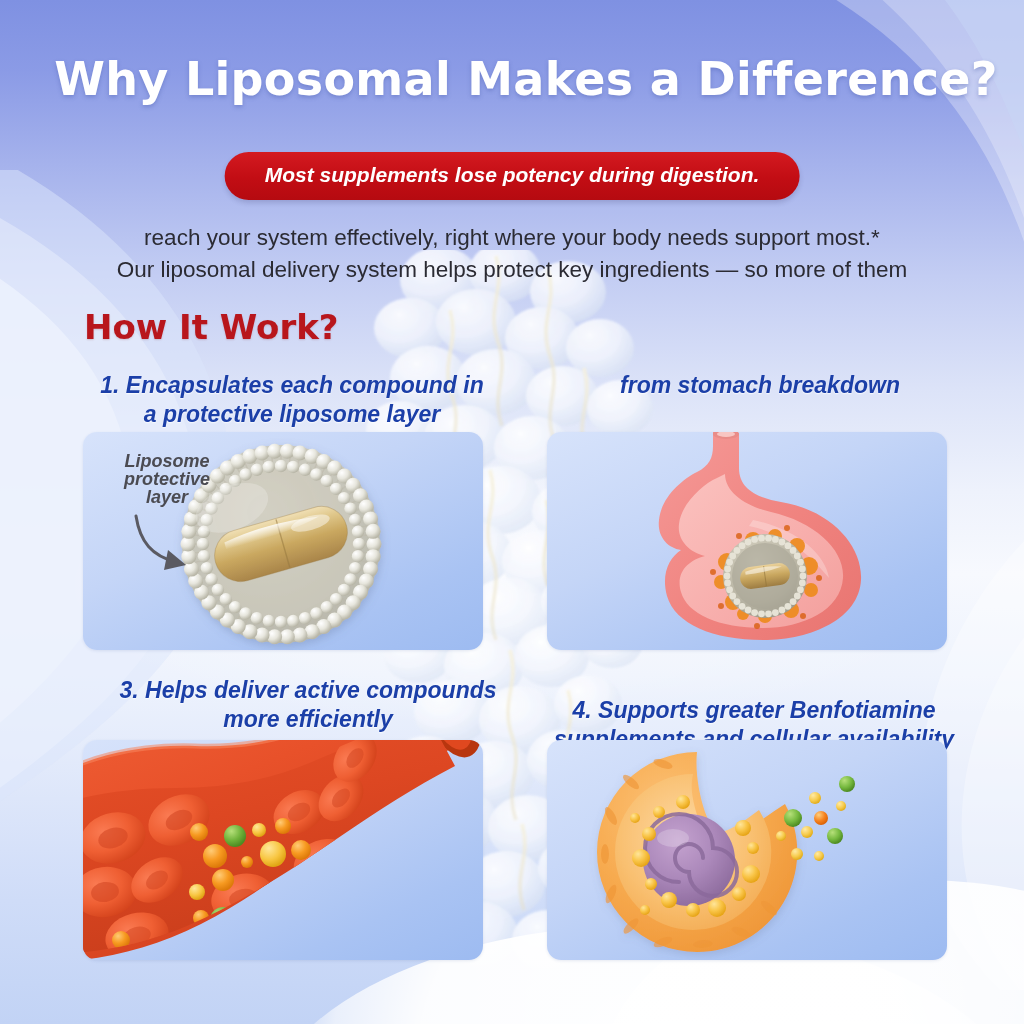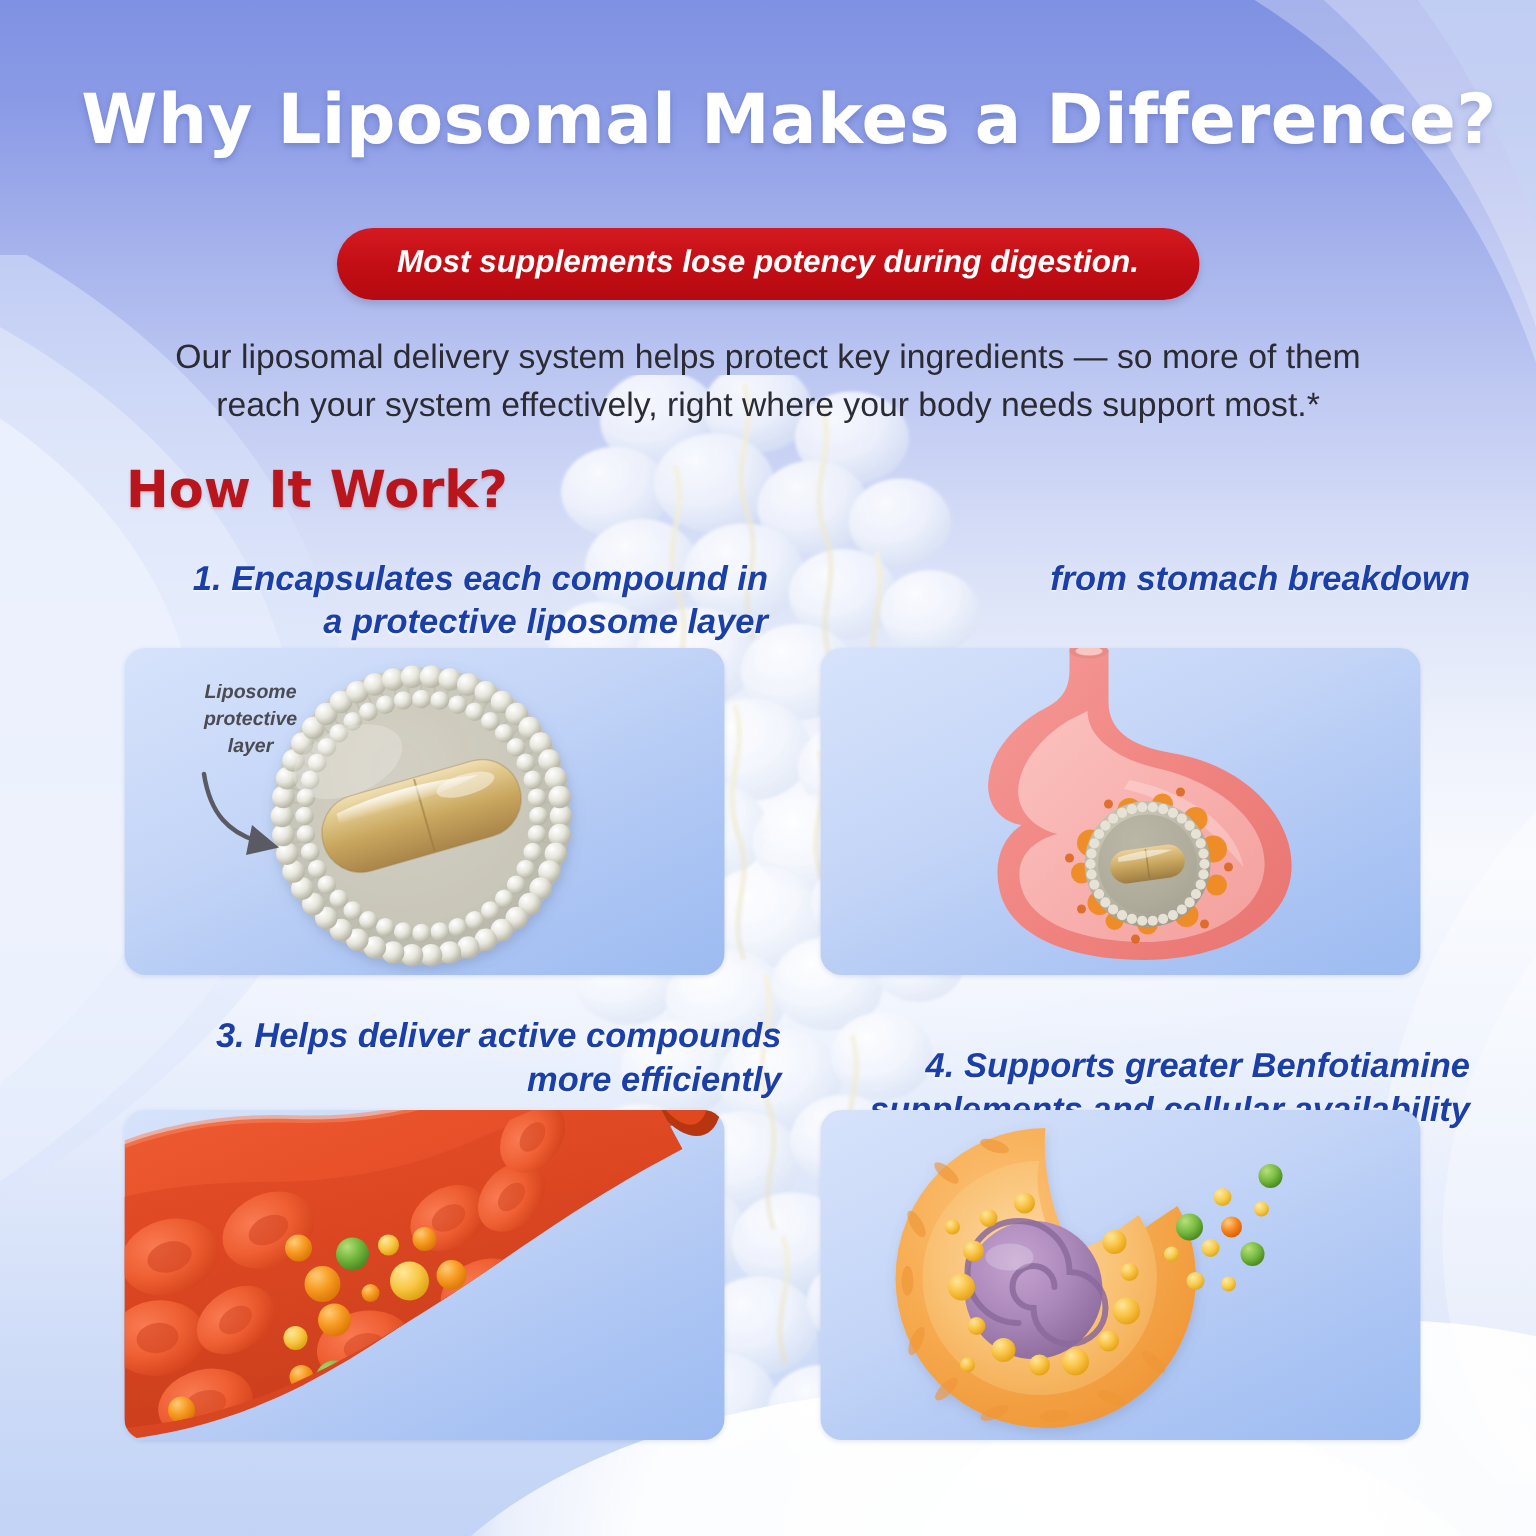--- a/index.html
+++ b/index.html
@@ -78,49 +78,49 @@
 
   .how-title{
     position:absolute;left:84px;top:307px;
     font-size:34px;font-weight:700;color:#b8161c;
     font-family:"DejaVu Sans", sans-serif;
     text-shadow:0 1px 2px rgba(120,20,30,.18);
   }
 
   
   .cap{
-    position:absolute;text-align:right;
+    position:absolute;text-align:center;
     color:#1b3fa8;font-style:italic;font-weight:700;
     font-size:23px;line-height:29px;
     text-shadow:0 1px 1.5px rgba(255,255,255,.85);
   }
   .cap span{display:block;white-space:nowrap;}
 
   .cap-1{left:72px;top:371px;width:440px;}
   .cap-2{left:540px;top:371px;width:440px;}
-  .cap-3{left:73px;top:676px;width:448px;}
+  .cap-3{left:84px;top:676px;width:448px;}
   .cap-4{left:528px;top:676px;width:452px;margin-top:20px;}
 
   
   .panel{
     position:absolute;border-radius:14px;overflow:hidden;
     background:linear-gradient(155deg,#d7e3fb 0%,#c4d5f7 40%,#a9c3f3 78%,#9dbbf1 100%);
     box-shadow:0 1px 3px rgba(60,80,150,.12);
   }
   .p1{left:83px;top:432px;width:400px;height:218px;}
   .p2{left:547px;top:432px;width:400px;height:218px;}
   .p3{left:83px;top:740px;width:400px;height:220px;}
   .p4{left:547px;top:740px;width:400px;height:220px;}
 
   .panel .inner{position:absolute;inset:0;}
 
   
   .anno{
     position:absolute;left:108px;top:452px;width:118px;text-align:center;
-    color:#4b4b52;font-style:italic;font-weight:700;font-size:13px;line-height:18px;
+    color:#4b4b52;font-style:italic;font-weight:700;font-size:18px;line-height:18px;
   }
   .anno-arrow{position:absolute;left:122px;top:512px;width:80px;height:70px;}
 </style>
 </head>
 <body>
 
 <div id="stage">
 
   <div class="bg-layer">
 
@@ -227,22 +227,22 @@
 
     <div class="bottom-blob"></div>
     <div class="bottom-blob2"></div>
   </div>
 
   <div class="title">Why Liposomal Makes a Difference?</div>
 
   <div class="banner">Most supplements lose potency during digestion.</div>
 
   <div class="lede">
+    <div>reach your system effectively, right where your body needs support most.*</div>
     <div>Our liposomal delivery system helps protect key ingredients — so more of them</div>
-    <div>reach your system effectively, right where your body needs support most.*</div>
   </div>
 
   <div class="how-title">How It Work?</div>
 
   <div class="cap cap-1">
     <span>1. Encapsulates each compound in</span>
     <span>a protective liposome layer</span>
   </div>
   <div class="cap cap-2">
     <span>from stomach breakdown</span>

